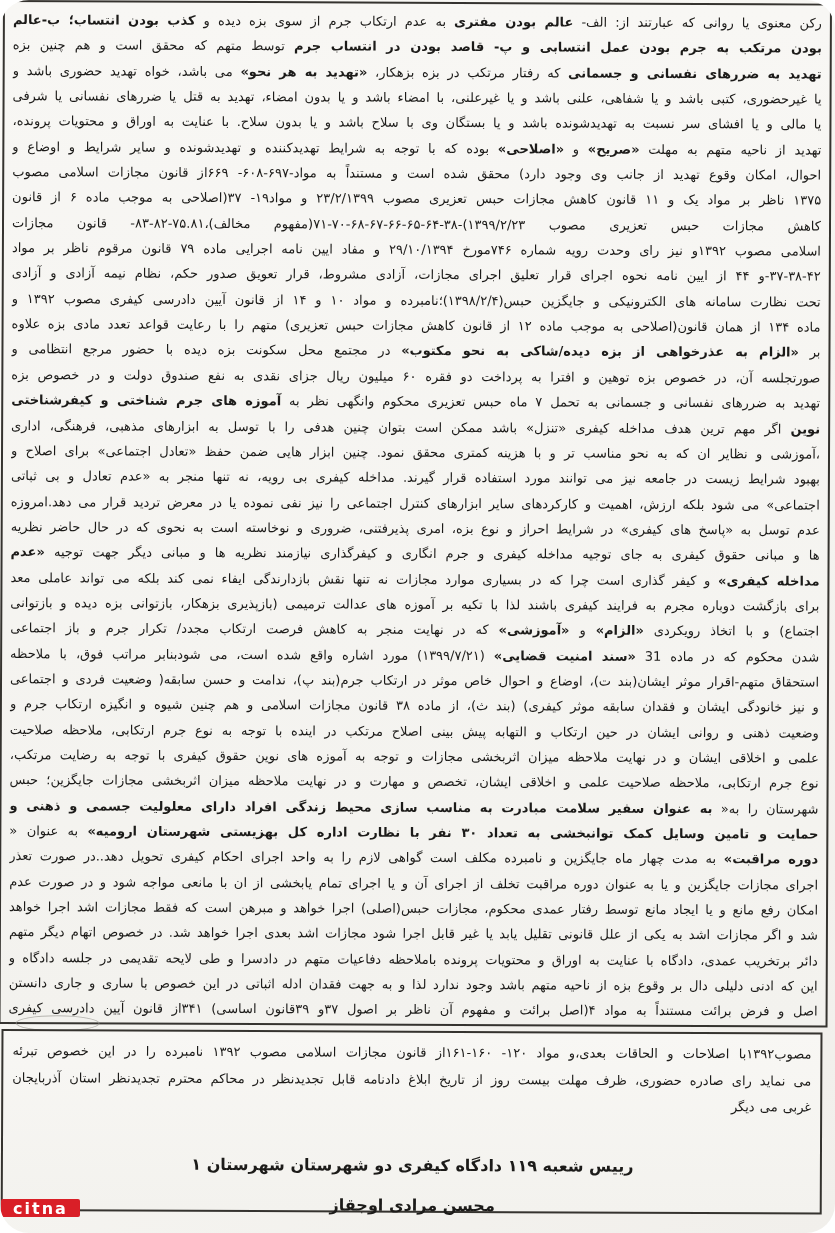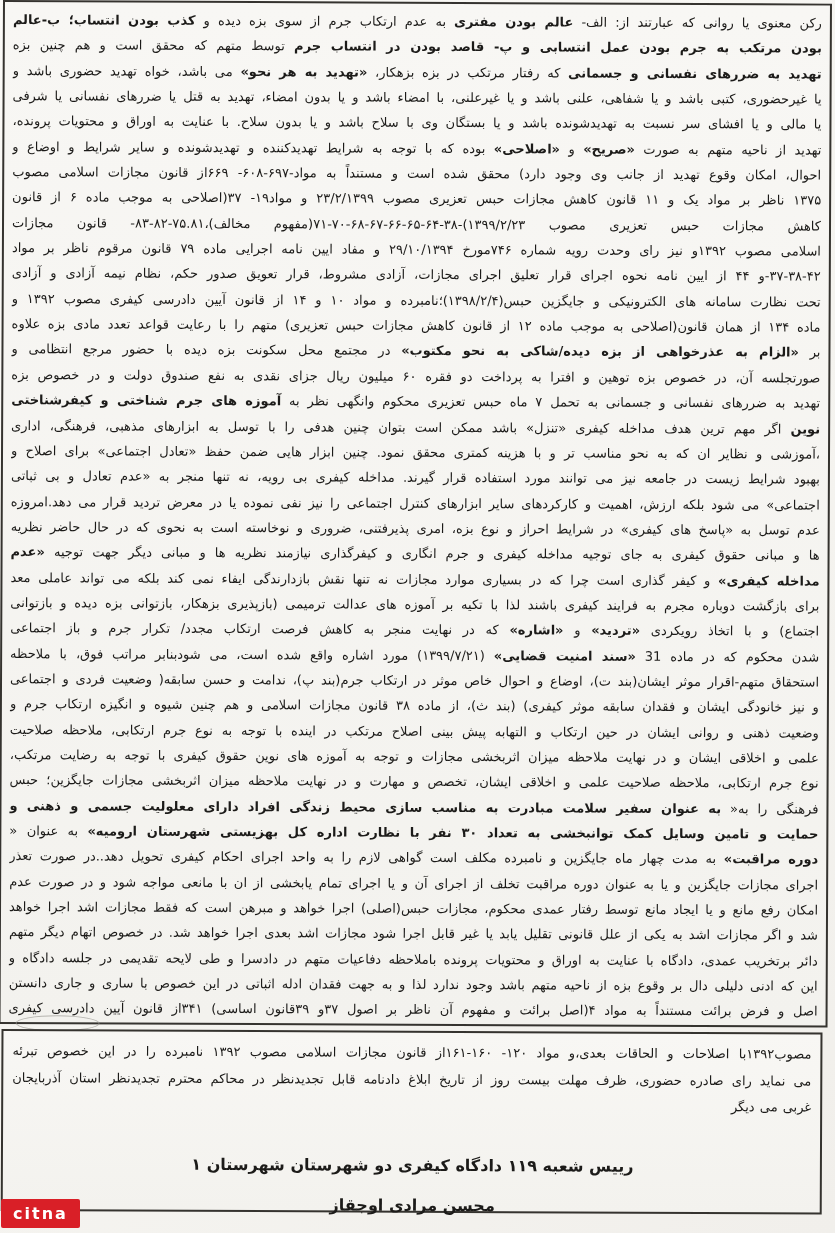--- a/index.html
+++ b/index.html
@@ -7,20 +7,21 @@
     font-family:"DejaVu Sans", sans-serif;
     background:#ffffff;
   }
   .page{
     position:relative;
     width:835px;height:1233px;
     overflow:hidden;
     background:linear-gradient(135deg,#fbfaf7 0%,#f5f4f0 55%,#f1efeb 100%);
     direction:rtl;
     color:#1c1b19;
+    border-radius:29px;
   }
   .scan{
     position:absolute;inset:0;
     transform:rotate(0.25deg);
     transform-origin:55% 0;
   }
   .box{
     position:absolute;
     border:2px solid #35332f;
     background:linear-gradient(180deg,#f8f7f4 0%,#f3f2ee 100%);
@@ -54,21 +55,21 @@
     position:absolute;
     left:20px; top:1017px;
     width:82px; height:14px;
     border:1.5px solid #97958f;
     border-radius:50%;
     opacity:.65;
   }
   .watermark{
     position:absolute;
     left:1px; top:1199px;
-    width:79px; height:29px;
+    width:79px; height:18px;
     display:flex;align-items:center;justify-content:center;
     font-weight:bold;
     font-size:16px;
     letter-spacing:2px;
     border-radius:2px;
     direction:ltr;
     text-transform:lowercase;
   }
 </style>
 </head>
@@ -77,47 +78,47 @@
 <div class="page" style="color: rgb(28, 27, 25);">
   <div class="scan">
 
     <div class="box box1">
       <div>
           <div class="tl"><span>رکن معنوی یا روانی که عبارتند از: الف- </span><span class="b">عالم بودن مفتری</span><span> به عدم ارتکاب جرم از سوی بزه دیده و </span><span class="b">کذب بودن انتساب؛ ب-عالم</span></div>
           <div class="tl"><span class="b">بودن مرتکب به جرم بودن عمل انتسابی و پ- قاصد بودن در انتساب جرم</span><span> توسط متهم که محقق است و هم چنین بزه</span></div>
           <div class="tl"><span class="b">تهدید به ضررهای نفسانی و جسمانی</span><span> که رفتار مرتکب در بزه بزهکار، </span><span class="b">«تهدید به هر نحو»</span><span> می باشد، خواه تهدید حضوری باشد و</span></div>
           <div class="tl"><span>یا غیرحضوری، کتبی باشد و یا شفاهی، علنی باشد و یا غیرعلنی، با امضاء باشد و یا بدون امضاء، تهدید به قتل یا ضررهای نفسانی یا شرفی</span></div>
           <div class="tl"><span>یا مالی و یا افشای سر نسبت به تهدیدشونده باشد و یا بستگان وی با سلاح باشد و یا بدون سلاح. با عنایت به اوراق و محتویات پرونده،</span></div>
-          <div class="tl"><span>تهدید از ناحیه متهم به صورت </span><span class="b">«صریح»</span><span> و </span><span class="b">«اصلاحی»</span><span> بوده که با توجه به  شرایط تهدیدکننده و تهدیدشونده و سایر شرایط و اوضاع و</span></div>
+          <div class="tl"><span>تهدید از ناحیه متهم به مهلت </span><span class="b">«صریح»</span><span> و </span><span class="b">«اصلاحی»</span><span> بوده که با توجه به  شرایط تهدیدکننده و تهدیدشونده و سایر شرایط و اوضاع و</span></div>
           <div class="tl"><span>احوال،  امکان وقوع تهدید از جانب وی وجود دارد) محقق شده است و مستنداً به مواد-۶۹۷-۶۰۸- ۶۶۹از قانون مجازات اسلامی مصوب</span></div>
           <div class="tl"><span>۱۳۷۵ ناظر بر مواد یک و ۱۱ قانون کاهش مجازات حبس تعزیری مصوب ۲۳/۲/۱۳۹۹ و مواد۱۹- ۳۷(اصلاحی به موجب ماده ۶ از قانون</span></div>
           <div class="tl"><span>کاهش مجازات حبس تعزیری مصوب ۱۳۹۹/۲/۲۳)-۳۸-۶۴-۶۵-۶۶-۶۷-۶۸-۷۰-۷۱(مفهوم مخالف)،۷۵.۸۱-۸۲-۸۳- قانون مجازات</span></div>
           <div class="tl"><span>اسلامی مصوب ۱۳۹۲و نیز رای وحدت رویه شماره ۷۴۶مورخ ۲۹/۱۰/۱۳۹۴ و مفاد ایین نامه اجرایی ماده ۷۹ قانون مرقوم ناظر بر مواد</span></div>
           <div class="tl"><span>۳۷-۳۸-۴۲-و ۴۴ از ایین نامه نحوه اجرای قرار تعلیق اجرای مجازات، آزادی مشروط، قرار تعویق صدور حکم، نظام نیمه آزادی و آزادی</span></div>
           <div class="tl"><span>تحت نظارت سامانه های الکترونیکی و جایگزین حبس(۱۳۹۸/۲/۴)؛نامبرده و مواد ۱۰ و ۱۴ از قانون آیین دادرسی کیفری مصوب ۱۳۹۲ و</span></div>
           <div class="tl"><span>ماده ۱۳۴ از همان قانون(اصلاحی به موجب ماده ۱۲ از قانون کاهش مجازات حبس تعزیری) متهم  را با رعایت قواعد تعدد مادی بزه علاوه</span></div>
           <div class="tl"><span>بر </span><span class="b">«الزام به عذرخواهی از بزه دیده/شاکی به نحو مکتوب»</span><span> در  مجتمع محل سکونت بزه دیده با حضور مرجع انتظامی و</span></div>
           <div class="tl"><span>صورتجلسه آن،  در خصوص بزه توهین و افترا به پرداخت دو فقره  ۶۰ میلیون ریال جزای نقدی به نفع صندوق دولت  و در خصوص بزه</span></div>
           <div class="tl"><span>تهدید به ضررهای نفسانی و جسمانی  به تحمل ۷ ماه حبس تعزیری  محکوم وانگهی نظر به </span><span class="b">آموزه های جرم شناختی و کیفرشناختی</span></div>
           <div class="tl"><span class="b">نوین</span><span> اگر مهم ترین هدف مداخله کیفری «تنزل» باشد ممکن است بتوان چنین هدفی را با توسل به ابزارهای مذهبی، فرهنگی،  اداری</span></div>
           <div class="tl"><span>،آموزشی و نظایر ان که به نحو مناسب تر و با هزینه  کمتری محقق نمود. چنین ابزار هایی ضمن حفظ «تعادل اجتماعی» برای اصلاح و</span></div>
           <div class="tl"><span>بهبود شرایط زیست در جامعه نیز می توانند مورد استفاده قرار گیرند. مداخله کیفری بی رویه، نه تنها منجر به «عدم تعادل و بی ثباتی</span></div>
           <div class="tl"><span>اجتماعی» می شود بلکه ارزش، اهمیت و کارکردهای سایر ابزارهای کنترل اجتماعی را نیز نفی نموده یا در معرض تردید قرار می دهد.امروزه</span></div>
           <div class="tl"><span>عدم توسل به «پاسخ های کیفری» در شرایط احراز و نوع بزه، امری پذیرفتنی، ضروری و نوخاسته است به نحوی که در حال حاضر نظریه</span></div>
           <div class="tl"><span>ها و مبانی حقوق کیفری به جای توجیه مداخله کیفری و جرم انگاری و کیفرگذاری نیازمند نظریه ها و مبانی دیگر جهت توجیه </span><span class="b">«عدم</span></div>
           <div class="tl"><span class="b">مداخله کیفری»</span><span> و کیفر گذاری است چرا که در بسیاری موارد مجازات نه تنها نقش بازدارندگی ایفاء نمی کند بلکه می تواند عاملی معد</span></div>
           <div class="tl"><span>برای بازگشت دوباره مجرم به فرایند کیفری باشند لذا  با تکیه بر آموزه های عدالت ترمیمی (بازپذیری بزهکار، بازتوانی بزه دیده و بازتوانی</span></div>
-          <div class="tl"><span>اجتماع) و  با اتخاذ  رویکردی </span><span class="b">«تردید»</span><span>  و  </span><span class="b">«اشاره»</span><span>  که در نهایت منجر به کاهش  فرصت ارتکاب مجدد/ تکرار جرم و باز اجتماعی</span></div>
+          <div class="tl"><span>اجتماع) و  با اتخاذ  رویکردی </span><span class="b">«الزام»</span><span>  و  </span><span class="b">«آموزشی»</span><span>  که در نهایت منجر به کاهش  فرصت ارتکاب مجدد/ تکرار جرم و باز اجتماعی</span></div>
           <div class="tl"><span>شدن محکوم که در ماده 31 </span><span class="b">«سند امنیت قضایی»</span><span> (۱۳۹۹/۷/۲۱) مورد اشاره واقع شده است، می شودبنابر مراتب فوق،  با ملاحظه</span></div>
           <div class="tl"><span>استحقاق متهم-اقرار موثر ایشان(بند ت)،  اوضاع و احوال خاص موثر در ارتکاب جرم(بند پ)، ندامت و حسن سابقه( وضعیت فردی و اجتماعی</span></div>
           <div class="tl"><span>و نیز خانودگی ایشان و فقدان سابقه موثر کیفری)  (بند ث)، از ماده ۳۸ قانون مجازات اسلامی و هم چنین شیوه و انگیزه  ارتکاب جرم و</span></div>
           <div class="tl"><span>وضعیت ذهنی و روانی ایشان در حین ارتکاب و التهابه  پیش بینی اصلاح مرتکب در اینده با توجه به نوع جرم ارتکابی،  ملاحظه صلاحیت</span></div>
           <div class="tl"><span>علمی و اخلاقی ایشان و در نهایت ملاحظه میزان اثربخشی مجازات و توجه به آموزه های نوین حقوق کیفری  با توجه به رضایت مرتکب،</span></div>
           <div class="tl"><span>نوع جرم ارتکابی، ملاحظه صلاحیت علمی و اخلاقی ایشان، تخصص و مهارت و در نهایت ملاحظه میزان اثربخشی مجازات جایگزین؛ حبس</span></div>
-          <div class="tl"><span>فرهنگی را به« </span><span class="b">به عنوان سفیر سلامت مبادرت به مناسب سازی محیط زندگی افراد دارای معلولیت جسمی و ذهنی و</span></div>
+          <div class="tl"><span>شهرستان را به« </span><span class="b">به عنوان سفیر سلامت مبادرت به مناسب سازی محیط زندگی افراد دارای معلولیت جسمی و ذهنی و</span></div>
           <div class="tl"><span class="b">حمایت و تامین وسایل کمک توانبخشی به تعداد ۳۰ نفر با نظارت اداره کل بهزیستی شهرستان ارومیه»</span><span> به عنوان «</span></div>
           <div class="tl"><span class="b">دوره مراقبت»</span><span> به مدت چهار  ماه جایگزین و نامبرده مکلف است گواهی لازم را به واحد اجرای احکام کیفری تحویل  دهد..در صورت تعذر</span></div>
           <div class="tl"><span>اجرای مجازات جایگزین و یا به عنوان دوره مراقبت تخلف از اجرای آن و یا اجرای تمام یابخشی از ان با مانعی مواجه شود و در صورت عدم</span></div>
           <div class="tl"><span>امکان رفع مانع و یا ایجاد مانع توسط رفتار عمدی محکوم، مجازات حبس(اصلی) اجرا خواهد  و مبرهن است که فقط مجازات اشد اجرا خواهد</span></div>
           <div class="tl"><span>شد و اگر مجازات اشد به یکی از علل قانونی تقلیل یابد یا غیر قابل اجرا شود مجازات اشد بعدی اجرا خواهد شد. در خصوص اتهام دیگر متهم</span></div>
           <div class="tl"><span>دائر برتخریب عمدی، دادگاه با عنایت به اوراق و محتویات پرونده  باملاحظه دفاعیات متهم در دادسرا و طی لایحه تقدیمی در جلسه دادگاه و</span></div>
           <div class="tl"><span>این که ادنی دلیلی دال بر وقوع بزه از ناحیه متهم باشد وجود ندارد  لذا  و به جهت فقدان ادله اثباتی  در این خصوص با ساری و جاری دانستن</span></div>
           <div class="tl"><span>اصل و فرض برائت مستنداً به مواد  ۴(اصل برائت و مفهوم آن ناظر بر اصول ۳۷و  ۳۹قانون اساسی)  ۳۴۱از قانون آیین دادرسی کیفری</span></div>
         </div>
     </div>

